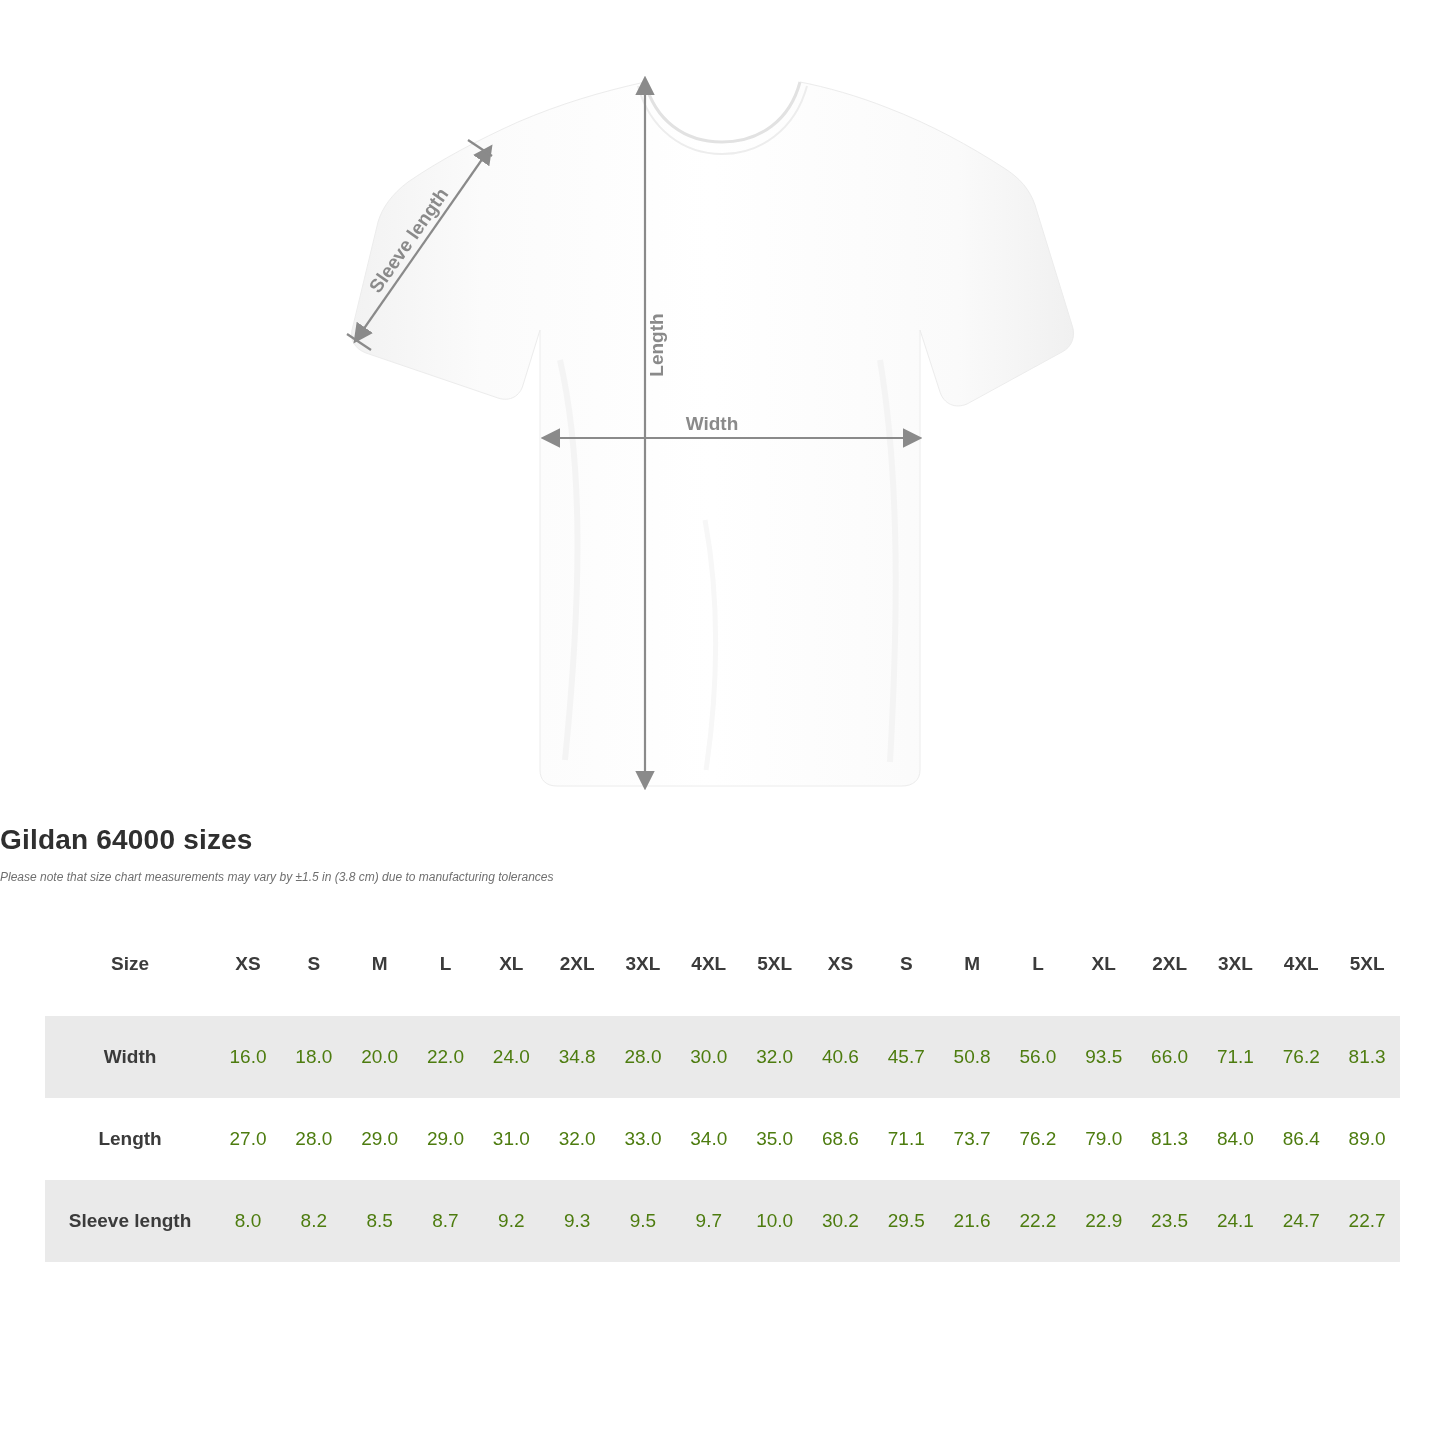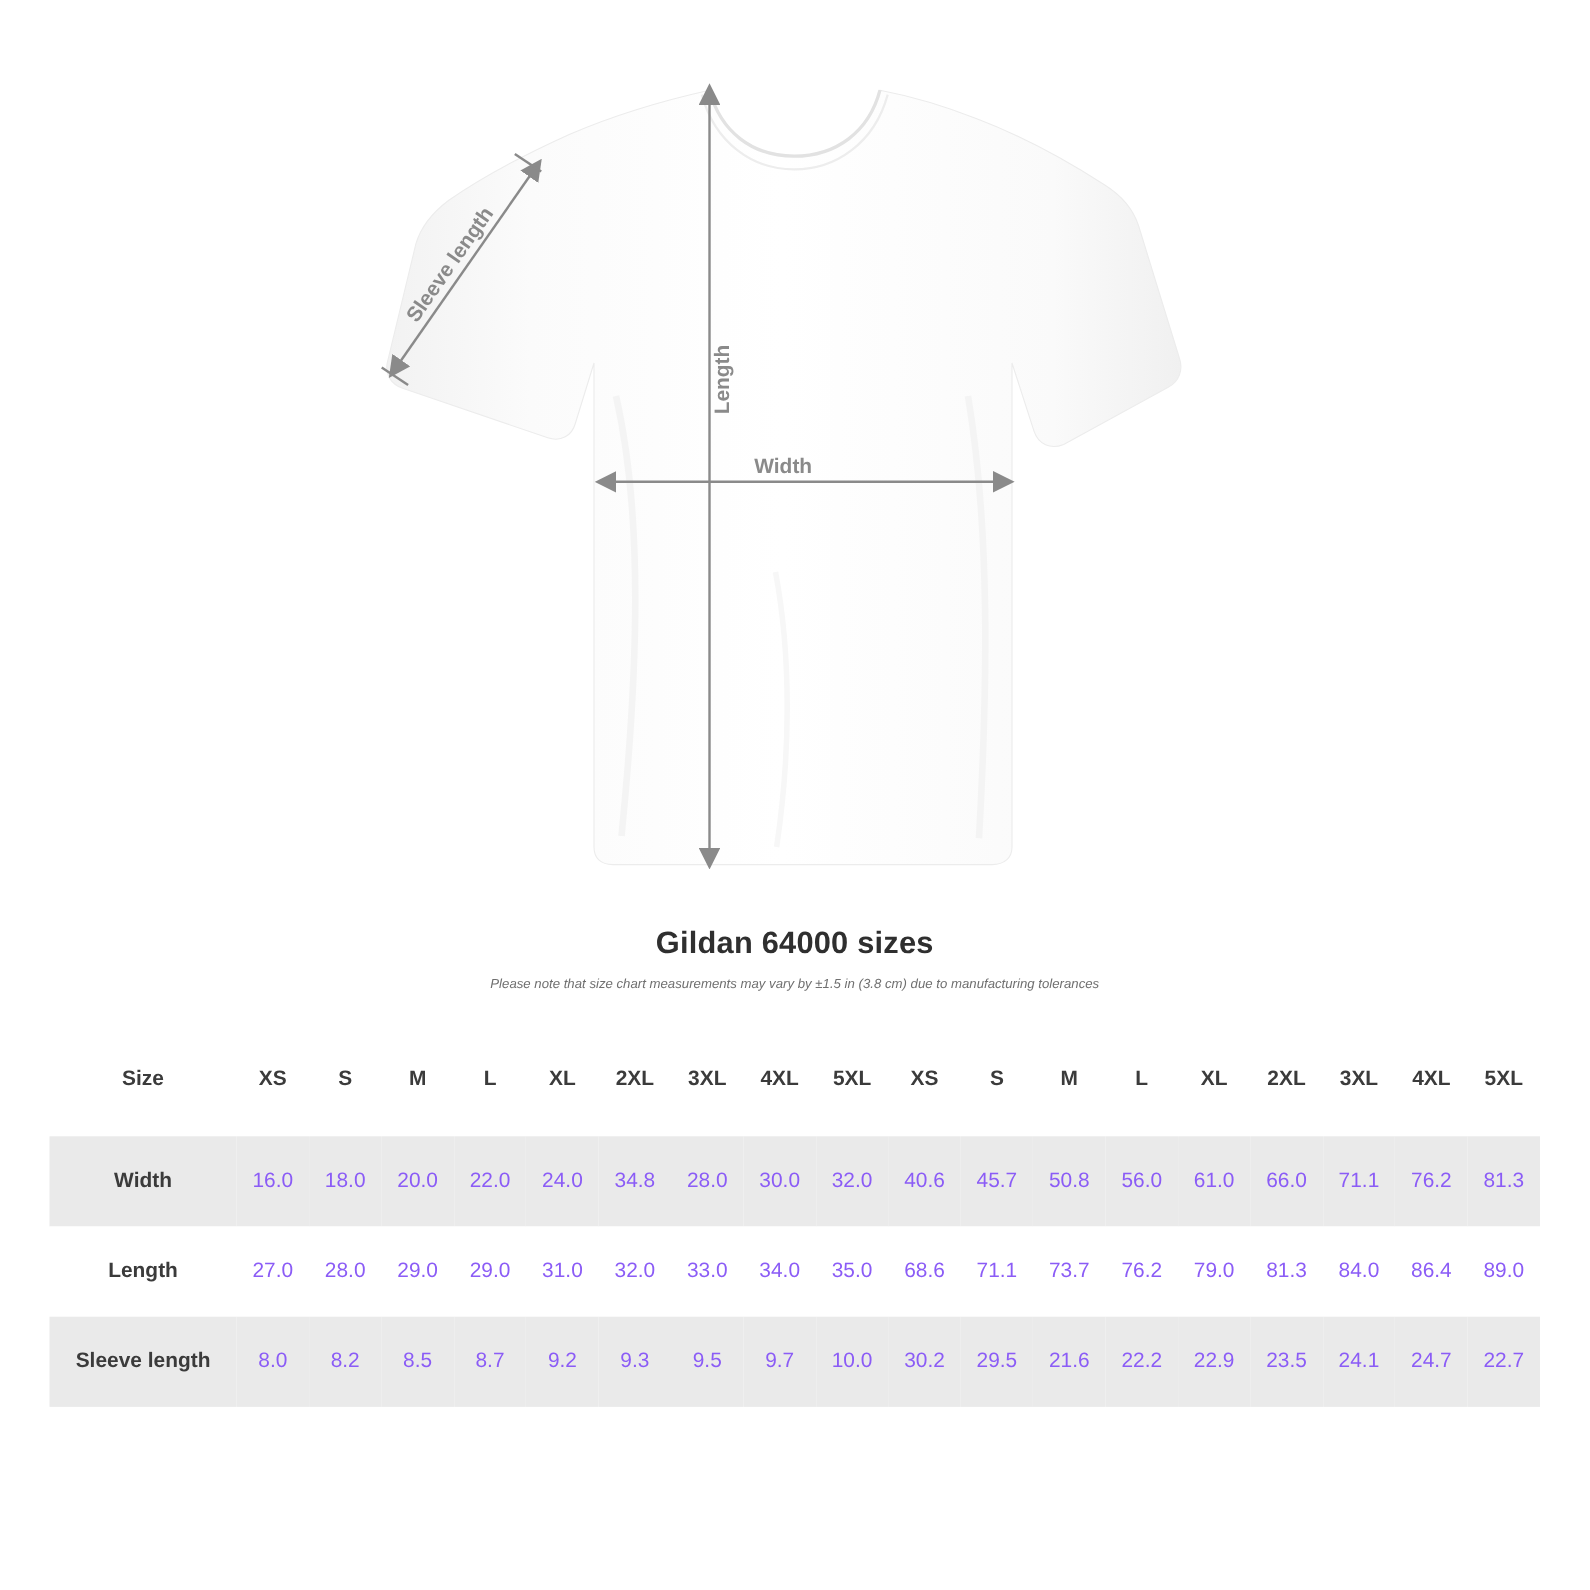--- a/index.html
+++ b/index.html
@@ -27,22 +27,22 @@
     height: 820px;
   }
   .shirt-svg {
     position: absolute;
     left: 0;
     top: 0;
   }
 
   
   .title-block {
-    text-align: center;
-    margin-top: 21px;
+    text-align: left;
+    margin-top: 4px;
   }
   .chart-title {
     font-size: 28px;
     font-weight: bold;
     color: #2f2f2f;
     letter-spacing: 0.2px;
   }
   .chart-note {
     margin-top: 14px;
     font-size: 12px;
@@ -89,21 +89,21 @@
     font-size: 19px;
     font-weight: bold;
     color: #3b3b3b;
   }
   .hdr-row td.rowlabel {
     font-size: 19px;
   }
   .data-row td {
     height: 82px;
     font-size: 19px;
-    color: #8b5cf6;
+    color: #4d7c0f;
   }
   .data-row.shaded td {
     background: #eaeaea;
   }
   .data-row.plain td {
     background: #ffffff;
   }
   td.rowlabel {
     font-weight: bold;
     color: #3b3b3b;
@@ -248,21 +248,21 @@
           <td>22.0</td>
           <td>24.0</td>
           <td>34.8</td>
           <td>28.0</td>
           <td>30.0</td>
           <td>32.0</td>
           <td>40.6</td>
           <td>45.7</td>
           <td>50.8</td>
           <td>56.0</td>
-          <td>61.0</td>
+          <td>93.5</td>
           <td>66.0</td>
           <td>71.1</td>
           <td>76.2</td>
           <td>81.3</td>
         </tr>
 
         <tr class="data-row plain">
           <td class="rowlabel">Length</td>
           <td>27.0</td>
           <td>28.0</td>

